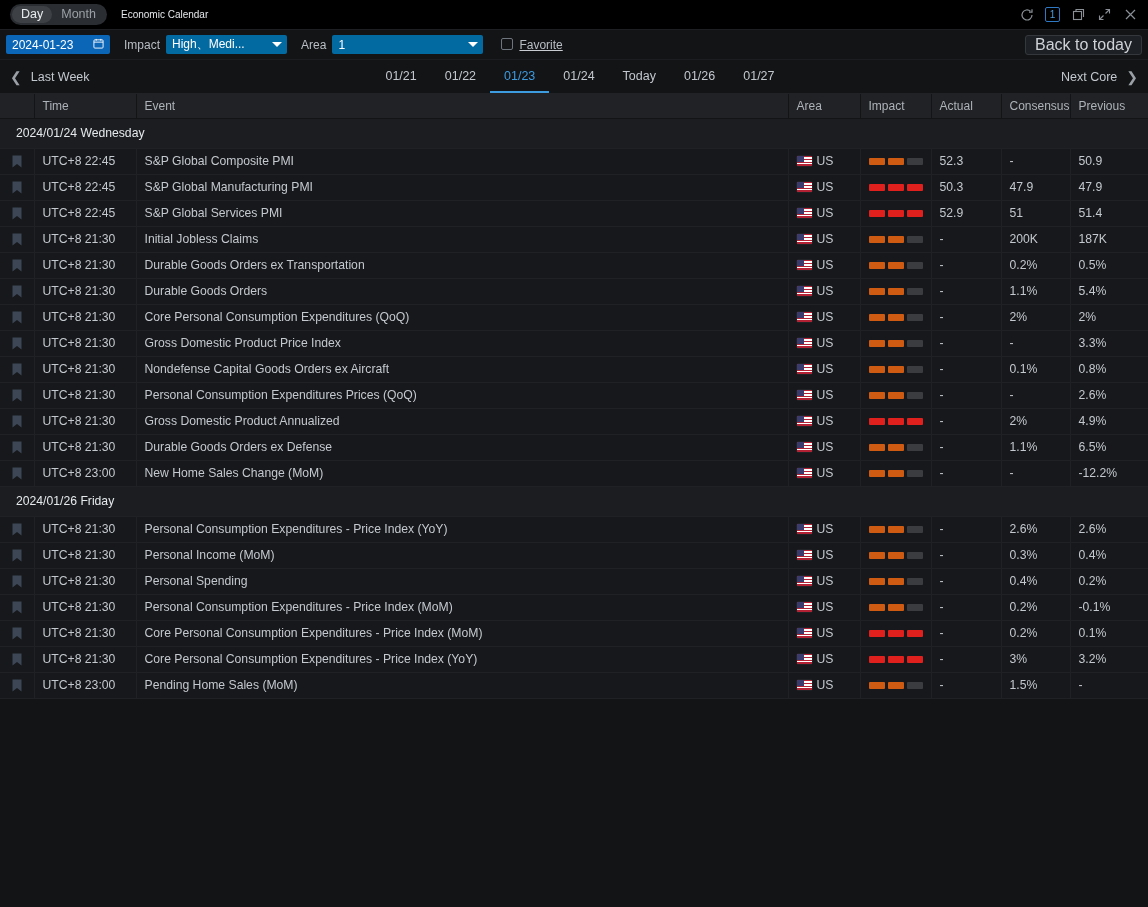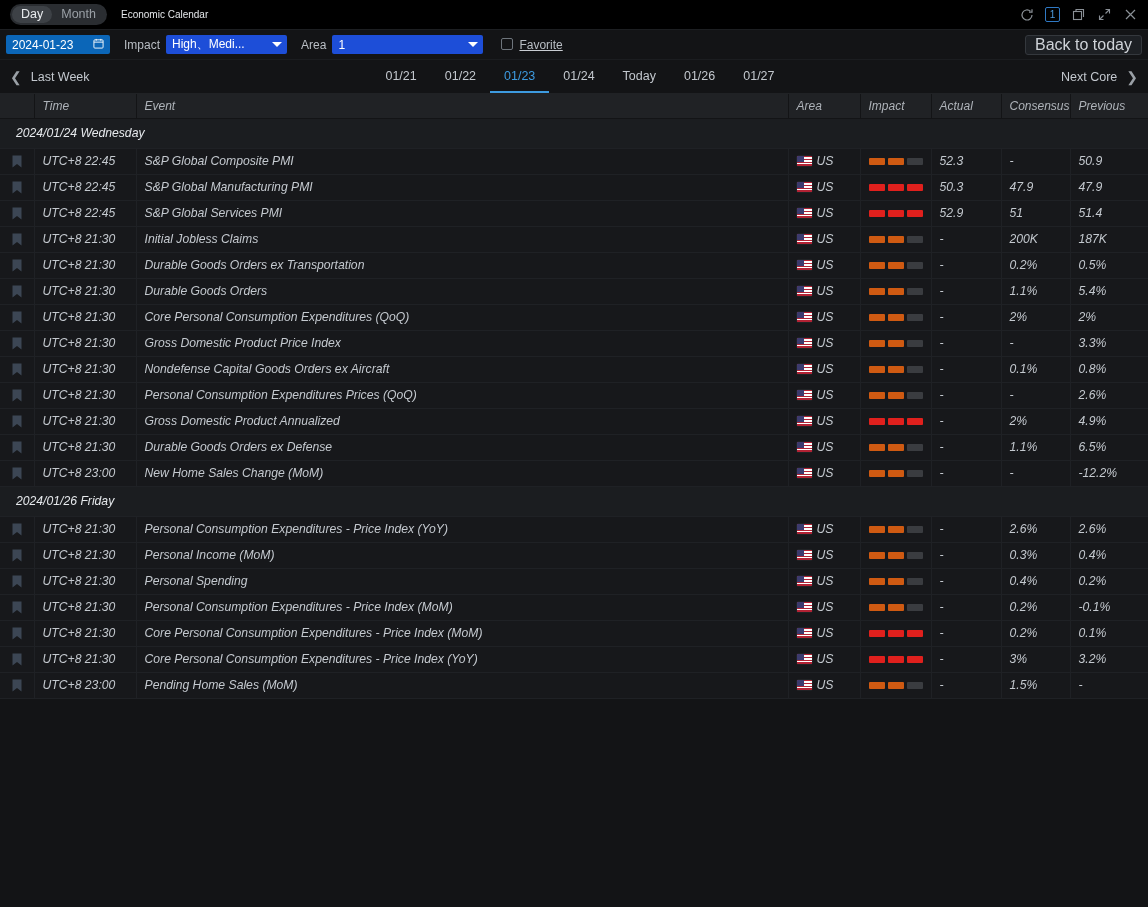--- a/index.html
+++ b/index.html
@@ -43,21 +43,21 @@
     background: #131416; padding: 0 6px; border-bottom: 1px solid #1b1d20;
   }
   .datebox {
     background: #0b66b8; color: #fff; font-size: 12px;
     height: 19px; width: 104px; border-radius: 2px;
     display: flex; align-items: center; justify-content: space-between;
     padding: 0 6px; margin-right: 14px;
   }
   .lbl { font-size: 12px; color: #b9bec4; margin-right: 6px; white-space: nowrap; }
   .selbox {
-    background: #1d4ed8; color: #fff; font-size: 12px; height: 19px;
+    background: #0369a1; color: #fff; font-size: 12px; height: 19px;
     border-radius: 2px; display: flex; align-items: center;
     justify-content: space-between; padding: 0 5px 0 6px; white-space: nowrap;
   }
   .selbox.impact { width: 121px; margin-right: 14px; }
   .selbox.area { width: 151px; margin-right: 18px; }
   .caret { width:0;height:0;border-left:5px solid transparent;border-right:5px solid transparent;border-top:5px solid #fff; }
   .chk { display: flex; align-items: flex-start; gap: 6px; text-decoration: underline; }
   .chkbox { width: 12px; height: 12px; border: 1px solid #6e757c; border-radius: 2px; background: transparent; }
   .fb-spacer { flex: 1; }
   .backbtn {
@@ -75,21 +75,21 @@
   .wk-dates { position:absolute; left: 12px; right: 0; display: flex; justify-content: center; gap: 0; }
   .wk-day {
     font-size: 12.5px; color: #c3c8ce; padding: 0 14px; height: 33px; line-height: 33px;
     white-space: nowrap;
   }
   .wk-day.active { color: #3d9be0; border-bottom: 2px solid #3d9be0; }
   .chev { font-size: 14px; color: #9aa0a6; }
 
   
   .tablewrap { background: #17181b; }
-  table { width: 1148px; border-collapse: collapse; table-layout: fixed; font-style: italic; }
+  table { width: 1148px; border-collapse: collapse; table-layout: fixed; }
   thead th {
     background: #202225; color: #aeb3b9; font-size: 12px; font-weight: normal;
     text-align: left; height: 24px; padding: 0 8px;
     border-right: 1px solid #131416; border-bottom: 1px solid #131416;
   }
   thead th.c-mark { width: 34px; padding: 0; }
   thead th.c-time { width: 102px; }
   thead th.c-event { width: 652px; }
   thead th.c-area { width: 72px; }
   thead th.c-impact { width: 71px; }

